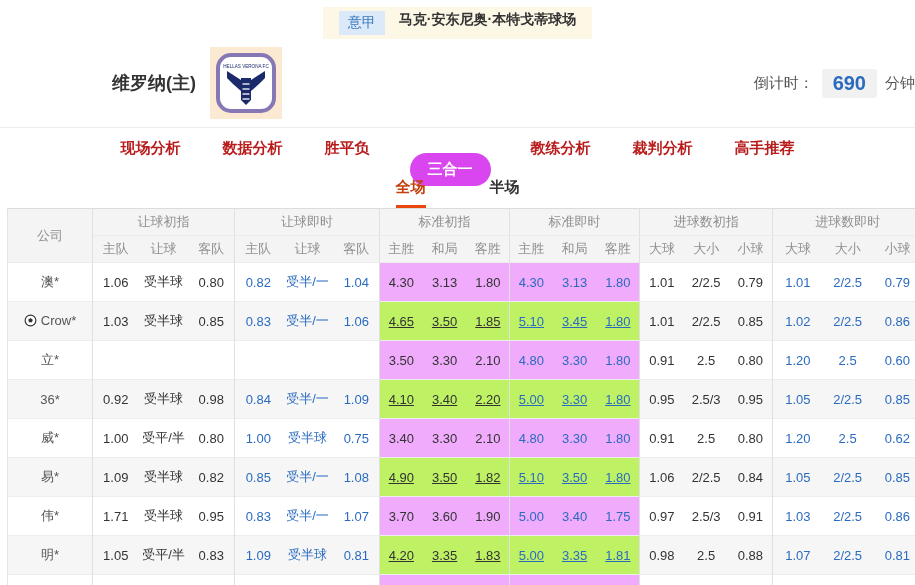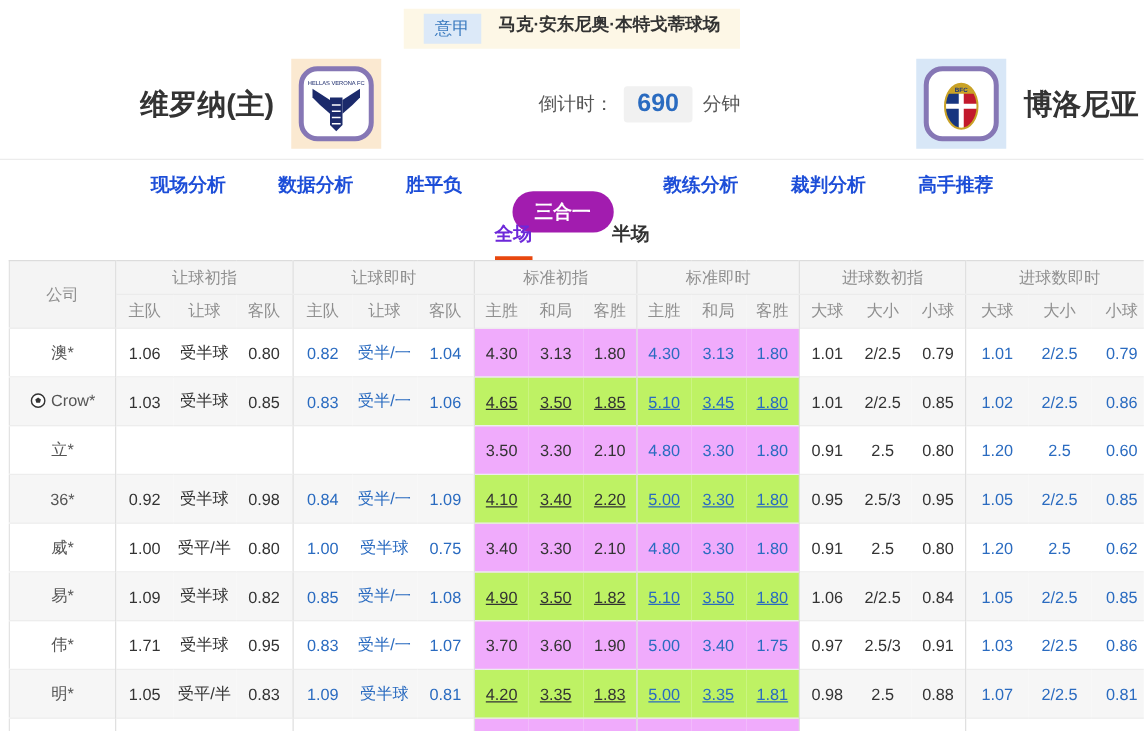--- a/index.html
+++ b/index.html
@@ -12,34 +12,34 @@
   .topbar-strip{display:flex;gap:14px;background:#fdf7e6;padding:4px 16px;}
   .league-badge{background:#dce9f8;color:#3a7abf;font-size:14px;padding:3px 9px;}
   .kickoff{font-size:15px;font-weight:bold;color:#333;}
   .kickoff-time{font-weight:bold;}
   .venue{font-size:14px;color:#333;font-weight:bold;}
   
   .teamrow{display:flex;align-items:center;height:88px;}
   .team-side{display:flex;align-items:center;gap:14px;}
   .team-side.home{flex:1;justify-content:flex-start;padding-left:112px;}
   .team-side.away{flex:1;justify-content:flex-end;padding-right:4px;}
-  .team-name{font-size:23px;font-weight:bold;color:#333;white-space:nowrap;}
+  .team-name{font-size:18px;font-weight:bold;color:#333;white-space:nowrap;}
   .logo-box{width:72px;height:72px;display:flex;align-items:center;justify-content:center;}
   .logo-box.home-bg{background:#fbe9d1;}
   .logo-box.away-bg{background:#d8e7f7;}
   .countdown{display:flex;align-items:center;gap:8px;font-size:15px;color:#555;white-space:nowrap;}
   .countdown-value{background:#f1f1f1;color:#2a6bc0;font-size:20px;font-weight:bold;padding:3px 11px;border-radius:3px;}
   
   .mainnav{display:flex;justify-content:center;align-items:center;gap:38px;height:40px;border-top:1px solid #ececec;}
-  .nav-tab{font-size:15px;font-weight:bold;color:#1d4ed8;cursor:pointer;padding:6px 2px;}
-  .nav-tab.active{background:#a21caf;color:#fff;border-radius:17px;padding:7px 18px;margin-top:43px;}
+  .nav-tab{font-size:15px;font-weight:bold;color:#b91c1c;cursor:pointer;padding:6px 2px;}
+  .nav-tab.active{background:#d946ef;color:#fff;border-radius:17px;padding:7px 18px;margin-top:43px;}
   
   .periodrow{display:flex;justify-content:center;align-items:flex-end;gap:64px;height:40px;padding-bottom:0;}
   .ptab{font-size:15px;font-weight:bold;color:#333;cursor:pointer;padding-bottom:8px;border-bottom:3px solid transparent;}
-  .ptab.active{color:#6d28d9;border-bottom-color:#e8470e;}
+  .ptab.active{color:#c2410c;border-bottom-color:#e8470e;}
   
   .tablewrap{margin:0 7px;}
   table{border-collapse:collapse;width:100%;table-layout:fixed;font-size:13px;}
   th,td{text-align:center;padding:0;}
   thead th{background:#f4f4f4;color:#8f8f8f;font-weight:normal;height:26px;border:0;}
   thead tr:first-child th{border-bottom:1px solid #ebebeb;}
   th.company-h{border-right:1px solid #e0e0e0;background:#f4f4f4;}
   .gstart{border-left:1px solid #e0e0e0;}
   tbody td{height:38px;border-top:1px solid #ededed;color:#333;}
   tbody tr.alt td{background:#f6f6f6;}
@@ -74,40 +74,20 @@
         <line x1="28.5" y1="38" x2="35.5" y2="38" stroke="#ffffff" stroke-width="1.3"></line>
         <line x1="28.5" y1="43" x2="35.5" y2="43" stroke="#ffffff" stroke-width="1.3"></line>
         <line x1="28.5" y1="48" x2="35.5" y2="48" stroke="#ffffff" stroke-width="1.3"></line>
       </svg>
     </span>
   </div>
   <div class="countdown">
     <span>倒计时：</span>
     <span class="countdown-value">690</span>
     <span>分钟</span>
-  </div>
-  <div class="team-side away">
-    <span class="logo-box away-bg">
-      <svg width="64" height="64" viewBox="0 0 64 64">
-        <rect x="4" y="4" width="56" height="56" rx="13" fill="#ffffff" stroke="#8677b5" stroke-width="4"></rect>
-        <clipPath id="bolClip">
-            <ellipse cx="32" cy="34" rx="13" ry="18"></ellipse>
-          </clipPath>
-        <g clip-path="url(#bolClip)">
-          <rect x="19" y="16" width="13" height="40" fill="#17357f"></rect>
-          <rect x="32" y="16" width="13" height="40" fill="#c2192c"></rect>
-          <rect x="30" y="16" width="4" height="40" fill="#ffffff"></rect>
-          <rect x="19" y="32" width="26" height="4" fill="#ffffff"></rect>
-          <rect x="19" y="16" width="26" height="8" fill="#c9a227"></rect>
-        </g>
-        <ellipse cx="32" cy="34" rx="13" ry="18" fill="none" stroke="#c9a227" stroke-width="1.6"></ellipse>
-        <text x="32" y="22.5" text-anchor="middle" font-size="5" font-weight="bold" fill="#17357f" font-family="Liberation Sans,sans-serif">BFC</text>
-      </svg>
-    </span>
-    <span class="team-name">博洛尼亚</span>
   </div>
 </div>
 
 <div class="mainnav">
     <div class="nav-tab">现场分析</div>
     <div class="nav-tab">数据分析</div>
     <div class="nav-tab">胜平负</div>
     <div class="nav-tab active">三合一</div>
     <div class="nav-tab">教练分析</div>
     <div class="nav-tab">裁判分析</div>

